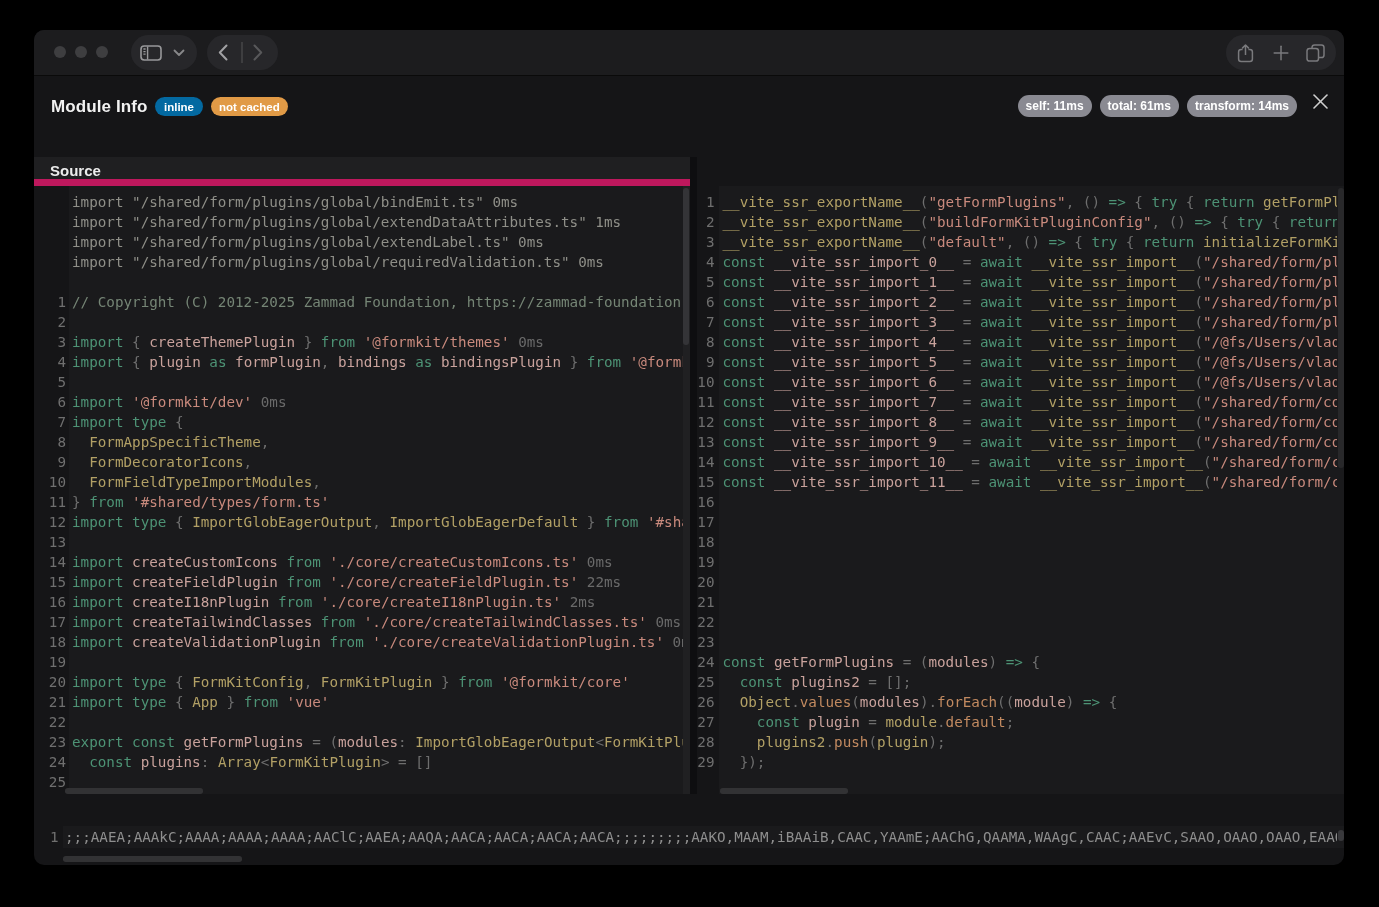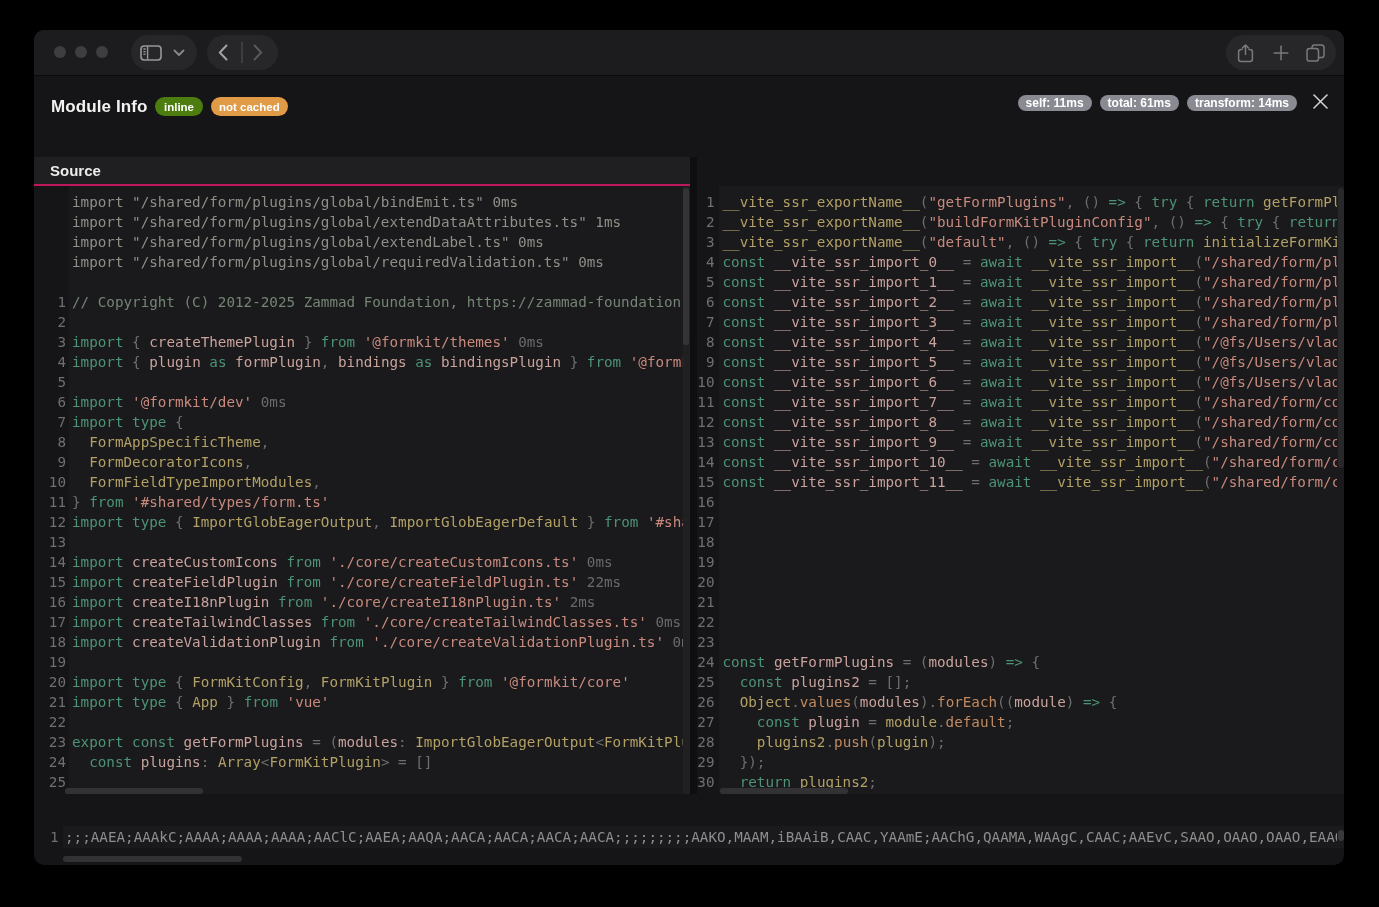--- a/index.html
+++ b/index.html
@@ -12,24 +12,24 @@
   .light{position:absolute;top:16px;width:12px;height:12px;border-radius:50%;background:#3e3e40;}
   .pill{position:absolute;top:4.5px;height:35px;background:#27272a;border-radius:17.5px;}
   .icon{position:absolute;}
   
   #modhead{position:absolute;left:0;top:46px;width:1310px;height:81px;}
   #title-row{position:absolute;left:17px;top:18.5px;height:24px;display:flex;align-items:center;}
   #page-title{font-size:17px;font-weight:bold;color:#f2f2f2;letter-spacing:0.1px;}
   .badge{margin-left:8px;height:19px;border-radius:10px;padding:0 8.5px;display:flex;align-items:center;font-size:11.5px;font-weight:bold;color:#fff;}
   #module-path{position:absolute;left:17px;top:45px;font-size:14.25px;color:#999996;}
   #metrics{position:absolute;right:47px;top:19px;height:22px;display:flex;gap:8px;}
-  .metric{height:16px;border-radius:11px;background:#8a8a92;padding:0 8px;display:flex;align-items:center;font-size:12px;font-weight:bold;color:#fff;}
+  .metric{height:22px;border-radius:11px;background:#8a8a92;padding:0 8px;display:flex;align-items:center;font-size:12px;font-weight:bold;color:#fff;}
   #close-btn{position:absolute;right:15px;top:17px;width:17px;height:17px;}
   
-  .band{position:absolute;top:127px;height:29px;background:#1f1f21;border-bottom:2px solid #be185d;}
+  .band{position:absolute;top:127px;height:29px;background:#1f1f21;border-bottom:7px solid #be185d;}
   .band-label{font-size:15px;font-weight:bold;color:#ececec;position:absolute;top:5px;}
   
   .pane{position:absolute;top:156px;height:608px;overflow:hidden;}
   .codebg{position:absolute;top:0;bottom:0;background:#1a1a1c;}
   .code{position:absolute;top:6px;left:0;right:7px;}
   .cl{position:relative;height:20px;white-space:pre;overflow:hidden;font-size:14.25px;line-height:20px;}
   .cl .num{position:absolute;left:0;top:0;text-align:right;color:#6f6f6f;}
   .cl .txt{position:absolute;top:0;}
   
   .vtrack{position:absolute;width:6.5px;background:#202022;}
@@ -83,21 +83,21 @@
         <rect x="6" y="1" width="12" height="12.5" rx="2.6" fill="none" stroke="#7a7a7d" stroke-width="1.5"></rect>
 
         <rect x="1" y="4.5" width="11.5" height="12.5" rx="2.6" fill="#27272a" stroke="#7a7a7d" stroke-width="1.5"></rect>
       </svg>
     </div>
   </div>
 
   <div id="modhead" class="ui">
     <div id="title-row">
       <span id="page-title">Module Info</span>
-      <span class="badge" id="badge-0" style="background: #4d7c0f;">inline</span>
+      <span class="badge" id="badge-0" style="background: #0369a1;">inline</span>
       <span class="badge" id="badge-1" style="background: rgb(225, 154, 70);">not cached</span>
     </div>
     <div id="metrics">
       <span class="metric">self: 11ms</span>
       <span class="metric">total: 61ms</span>
       <span class="metric">transform: 14ms</span>
     </div>
     <svg id="close-btn" viewBox="0 0 17 17">
       <line x1="2" y1="2" x2="15" y2="15" stroke="#cfcfcf" stroke-width="1.6" stroke-linecap="round"></line>
       <line x1="15" y1="2" x2="2" y2="15" stroke="#cfcfcf" stroke-width="1.6" stroke-linecap="round"></line>
@@ -172,21 +172,20 @@
         <div class="cl"><span class="num" style="width: 17.5px;">20</span><span class="txt" style="left: 25.5px;"></span></div>
         <div class="cl"><span class="num" style="width: 17.5px;">21</span><span class="txt" style="left: 25.5px;"></span></div>
         <div class="cl"><span class="num" style="width: 17.5px;">22</span><span class="txt" style="left: 25.5px;"></span></div>
         <div class="cl"><span class="num" style="width: 17.5px;">23</span><span class="txt" style="left: 25.5px;"></span></div>
         <div class="cl"><span class="num" style="width: 17.5px;">24</span><span class="txt" style="left: 25.5px;"><span style="color: rgb(77, 147, 117);">const</span><span style="color: rgb(201, 162, 156);"> getFormPlugins</span><span style="color: rgb(110, 110, 110);"> = (</span><span style="color: rgb(201, 162, 156);">modules</span><span style="color: rgb(110, 110, 110);">) </span><span style="color: rgb(77, 147, 117);">=&gt;</span><span style="color: rgb(110, 110, 110);"> {</span></span></div>
         <div class="cl"><span class="num" style="width: 17.5px;">25</span><span class="txt" style="left: 25.5px;"><span style="color: rgb(77, 147, 117);">  const</span><span style="color: rgb(201, 162, 156);"> plugins2</span><span style="color: rgb(110, 110, 110);"> = [];</span></span></div>
         <div class="cl"><span class="num" style="width: 17.5px;">26</span><span class="txt" style="left: 25.5px;"><span style="color: rgb(178, 160, 101);">  Object</span><span style="color: rgb(110, 110, 110);">.</span><span style="color: rgb(194, 138, 96);">values</span><span style="color: rgb(110, 110, 110);">(</span><span style="color: rgb(201, 162, 156);">modules</span><span style="color: rgb(110, 110, 110);">).</span><span style="color: rgb(194, 138, 96);">forEach</span><span style="color: rgb(110, 110, 110);">((</span><span style="color: rgb(201, 162, 156);">module</span><span style="color: rgb(110, 110, 110);">) </span><span style="color: rgb(77, 147, 117);">=&gt;</span><span style="color: rgb(110, 110, 110);"> {</span></span></div>
         <div class="cl"><span class="num" style="width: 17.5px;">27</span><span class="txt" style="left: 25.5px;"><span style="color: rgb(77, 147, 117);">    const</span><span style="color: rgb(201, 162, 156);"> plugin</span><span style="color: rgb(110, 110, 110);"> = </span><span style="color: rgb(178, 160, 101);">module</span><span style="color: rgb(110, 110, 110);">.</span><span style="color: rgb(194, 138, 96);">default</span><span style="color: rgb(110, 110, 110);">;</span></span></div>
         <div class="cl"><span class="num" style="width: 17.5px;">28</span><span class="txt" style="left: 25.5px;"><span style="color: rgb(178, 160, 101);">    plugins2</span><span style="color: rgb(110, 110, 110);">.</span><span style="color: rgb(194, 138, 96);">push</span><span style="color: rgb(110, 110, 110);">(</span><span style="color: rgb(178, 160, 101);">plugin</span><span style="color: rgb(110, 110, 110);">);</span></span></div>
         <div class="cl"><span class="num" style="width: 17.5px;">29</span><span class="txt" style="left: 25.5px;"><span style="color: rgb(110, 110, 110);">  });</span></span></div>
-        <div class="cl"><span class="num" style="width: 17.5px;">30</span><span class="txt" style="left: 25.5px;"><span style="color: rgb(77, 147, 117);">  return</span><span style="color: rgb(178, 160, 101);"> plugins2</span><span style="color: rgb(110, 110, 110);">;</span></span></div>
       </div>
     <div class="vthumb" style="left:641px;top:2px;height:280px;background:#28282a;"></div>
     <div class="hthumb" style="left:23px;width:128px;top:602px;"></div>
   </div>
 
   <div id="smarea" class="mono">
     <div class="codebg" style="left:29px;right:0;top:0;height:22px;bottom:auto;"></div>
     <div class="cl" style="position:absolute;left:0;top:1px;right:7px;">
       <span class="num" style="width:24.5px;">1</span>
       <span class="txt" style="left: 31px; color: rgb(142, 142, 142);" id="sm-text">;;;AAEA;AAAkC;AAAA;AAAA;AAAA;AAClC;AAEA;AAQA;AACA;AACA;AACA;AACA;;;;;;;;;AAKO,MAAM,iBAAiB,CAAC,YAAmE;AAChG,QAAMA,WAAgC,CAAC;AAEvC,SAAO,OAAO,OAAO,EAAQ,aAAa,QAAQ,CAAC</span>

